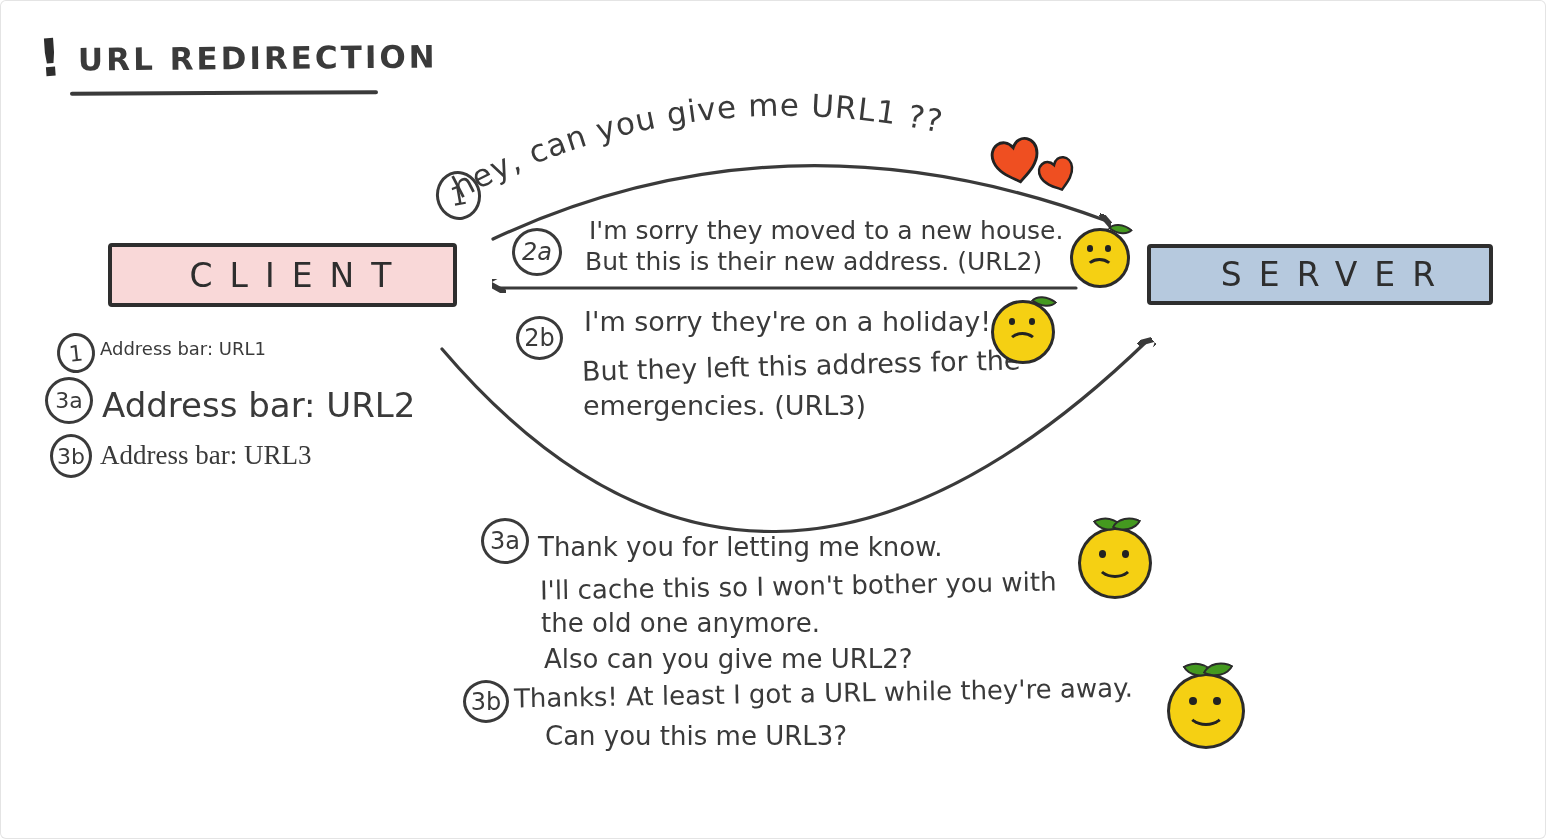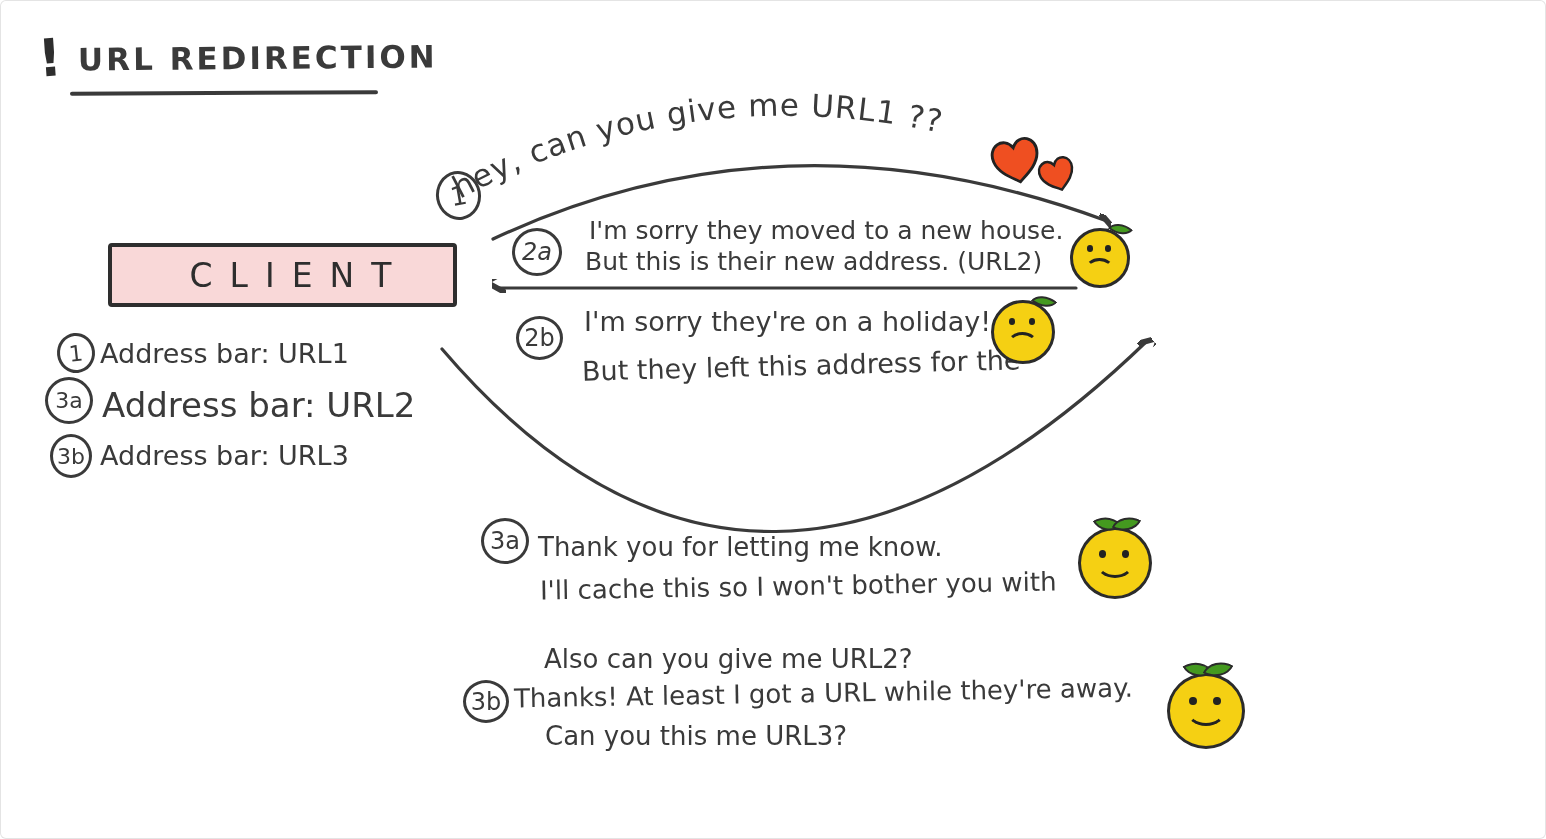--- a/index.html
+++ b/index.html
@@ -47,20 +47,21 @@
 </head>
 <body>
 
 <div class="canvas">
 
   <span class="bang">!</span>
   <span class="title-text">URL REDIRECTION</span>
   <div class="title-underline"></div>
 
   <div class="node client">CLIENT</div>
+  <div class="node server">SERVER</div>
 
   <svg class="layer" viewBox="0 0 1546 839" xmlns="http://www.w3.org/2000/svg" xmlns:xlink="http://www.w3.org/1999/xlink">
     <defs>
       <marker id="ah" markerWidth="14" markerHeight="14" refX="9" refY="5" orient="auto" markerUnits="userSpaceOnUse">
         <path d="M0,0 L9,5 L0,10" fill="none" stroke="#3a3a3a" stroke-width="2.6" stroke-linecap="round" transform="scale(2.2)"></path>
       </marker>
     </defs>
 
     <path id="m1TextPath" d="M 458 200 Q 712 62 1008 150" fill="none" stroke="none"></path>
 
@@ -88,41 +89,43 @@
   <div class="fruit sad" style="left:1070px; top:228px; width:60px; height:60px;">
     <span class="leaf leaf-r"></span>
     <span class="eye eye-l"></span>
     <span class="eye eye-r"></span>
     <span class="mouth"></span>
   </div>
 
   <div class="badge" style="left:516px; top:316px; width:47px; height:44px;">2b</div>
   <div class="hand" style="left:584px; top:306px; font-size:27px;">I'm sorry they're on a holiday!</div>
   <div class="hand" style="left:582px; top:350px; font-size:27px; transform:rotate(-1.5deg);">But they left this address for the</div>
+  <div class="hand" style="left:583px; top:390px; font-size:27px;">emergencies. (URL3)</div>
   <div class="fruit sad" style="left:991px; top:300px; width:64px; height:64px;">
     <span class="leaf leaf-r"></span>
     <span class="eye eye-l"></span>
     <span class="eye eye-r"></span>
     <span class="mouth"></span>
   </div>
 
   <div>
     <div class="badge" style="left:57px; top:333px; width:38px; height:40px; font-size:22px; transform:rotate(-6deg);">1</div>
-    <div class="hand" style="left:100px; top:338px; font-size:27px;">Address bar: URL1</div>
+    <div class="hand" style="left:100px; top:338px; font-size:18px;">Address bar: URL1</div>
 
     <div class="badge" style="left:45px; top:377px; width:48px; height:47px; font-size:22px;">3a</div>
     <div class="hand" style="left:102px; top:385px; font-size:34px;">Address bar: URL2</div>
 
     <div class="badge" style="left:50px; top:434px; width:42px; height:44px; font-size:22px;">3b</div>
-    <div class="hand" style="left:100px; top:440px; font-size:27px;">Address bar: URL3</div>
+    <div class="hand" style="left:100px; top:440px; font-size:27px;font-family:Liberation Serif, serif;">Address bar: URL3</div>
   </div>
 
   <div class="badge" style="left:481px; top:518px; width:48px; height:46px;">3a</div>
   <div class="hand" style="left:538px; top:532px; font-size:26px;">Thank you for letting me know.</div>
   <div class="hand" style="left:540px; top:571px; font-size:26px; transform:rotate(-1deg);">I'll cache this so I won't bother you with</div>
+  <div class="hand" style="left:541px; top:608px; font-size:26px;">the old one anymore.</div>
   <div class="hand" style="left:544px; top:644px; font-size:26px;">Also can you give me URL2?</div>
   <div class="fruit happy" style="left:1078px; top:527px; width:74px; height:72px;">
     <span class="leaf leaf-l"></span>
     <span class="leaf leaf-r"></span>
     <span class="eye eye-l"></span>
     <span class="eye eye-r"></span>
     <span class="mouth"></span>
   </div>
 
   <div class="badge" style="left:463px; top:680px; width:46px; height:43px;">3b</div>

